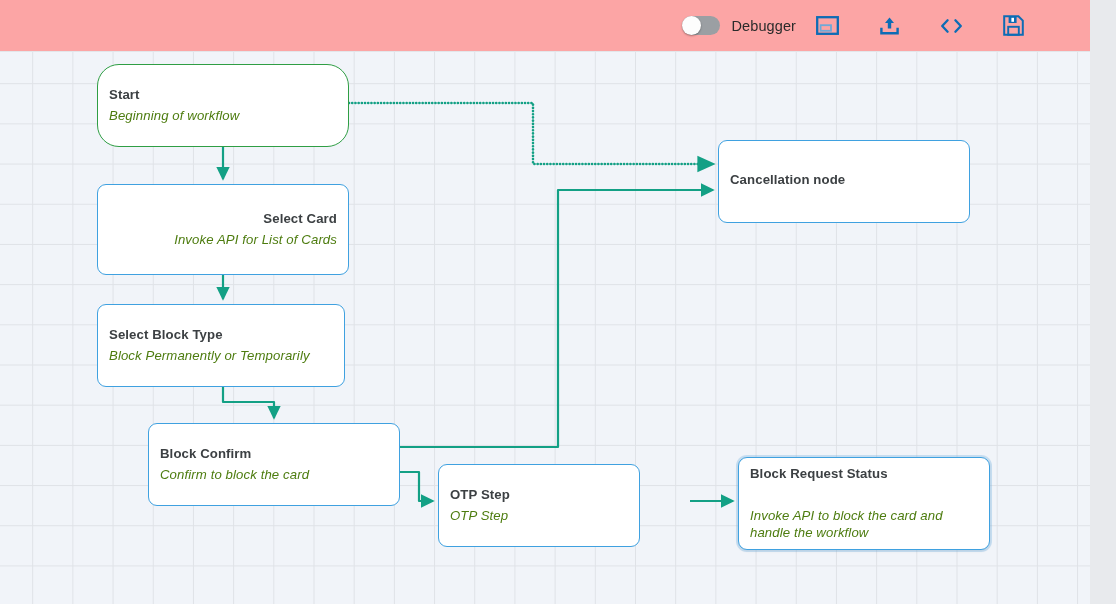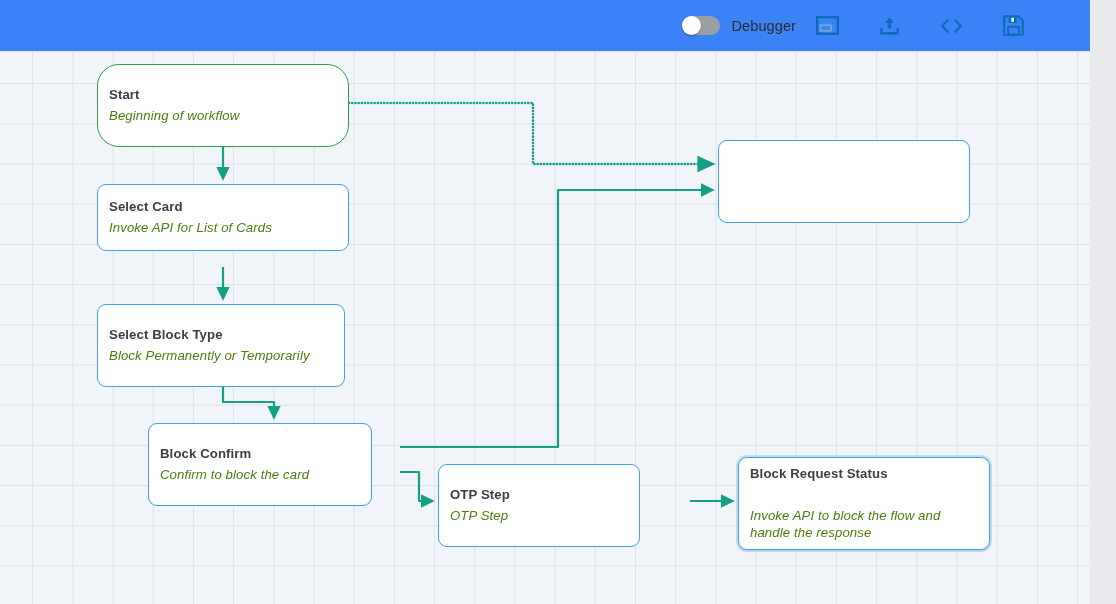--- a/index.html
+++ b/index.html
@@ -19,21 +19,21 @@
     height: 604px;
     background: #e8eaed;
   }
 
   
   #toolbar {
     position: absolute;
     left: 0; top: 0;
     width: 1090px;
     height: 52px;
-    background: #3b82f6;
+    background: #fca5a5;
     border-bottom: 1px solid #e3e6ea;
     box-sizing: border-box;
   }
   #toolbar-right {
     position: absolute;
     right: 46px;
     top: 0;
     height: 51px;
     display: flex;
     align-items: center;
@@ -206,38 +206,39 @@
           <path d="M 690 449 L 733 449" fill="none" stroke="#13a085" stroke-width="2.2" stroke-linejoin="round" marker-end="url(#arrow)"></path>
           <path d="M 349 51 L 533 51 L 533 112 L 713 112" fill="none" stroke="#13a085" stroke-width="2.6" stroke-dasharray="0.1 3.1" stroke-linecap="round" marker-end="url(#arrow-dot)"></path>
         </g>
     </svg>
 
     <div id="node-layer">
         <div class="node start" style="left: 97px; top: 12px; width: 252px; height: 83px; border-radius: 22px;">
           <div class="node-title">Start</div>
           <div class="node-subtitle">Beginning of workflow</div>
         </div>
-        <div class="node" style="left: 97px; top: 132px; width: 252px; height: 67px;">
+        <div class="node" style="left: 97px; top: 132px; width: 252px; height: 91px; text-align: right;">
           <div class="node-title">Select Card</div>
           <div class="node-subtitle">Invoke API for List of Cards</div>
         </div>
         <div class="node" style="left: 97px; top: 252px; width: 248px; height: 83px;">
           <div class="node-title">Select Block Type</div>
           <div class="node-subtitle">Block Permanently or Temporarily</div>
         </div>
-        <div class="node" style="left: 148px; top: 371px; width: 224px; height: 83px;">
+        <div class="node" style="left: 148px; top: 371px; width: 252px; height: 83px;">
           <div class="node-title">Block Confirm</div>
           <div class="node-subtitle">Confirm to block the card</div>
         </div>
         <div class="node" style="left: 438px; top: 412px; width: 202px; height: 83px;">
           <div class="node-title">OTP Step</div>
           <div class="node-subtitle">OTP Step</div>
         </div>
         <div class="node emphasis" style="left: 738px; top: 405px; width: 252px; height: 93px;">
           <div class="node-title">Block Request Status</div>
-          <div class="node-subtitle">Invoke API to block the flow and handle the response</div>
+          <div class="node-subtitle">Invoke API to block the card and handle the workflow</div>
         </div>
         <div class="node" style="left: 718px; top: 88px; width: 252px; height: 83px;">
+          <div class="node-title">Cancellation node</div>
         </div>
       </div>
   </div>
 
 </div>
 
 </body></html>

